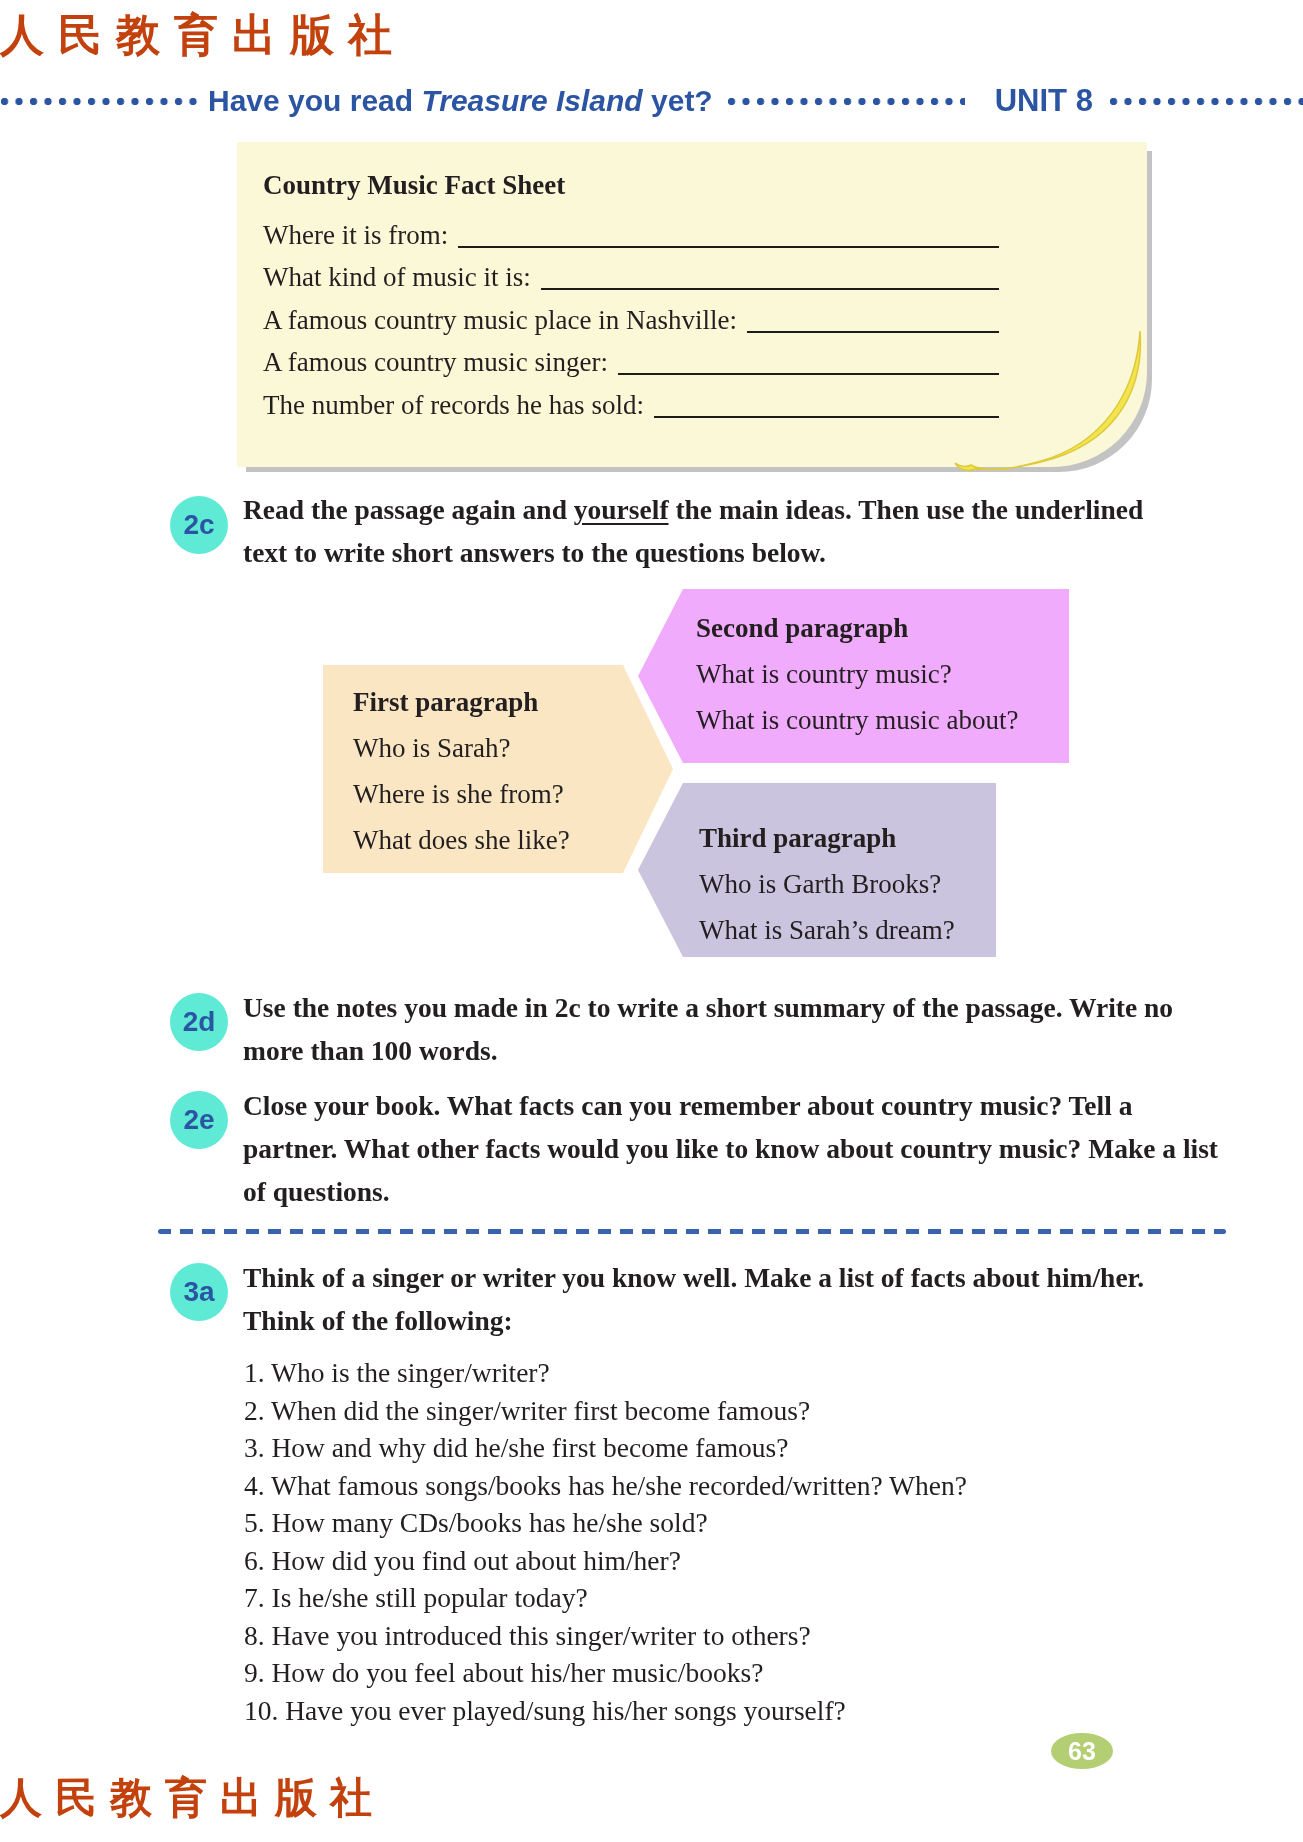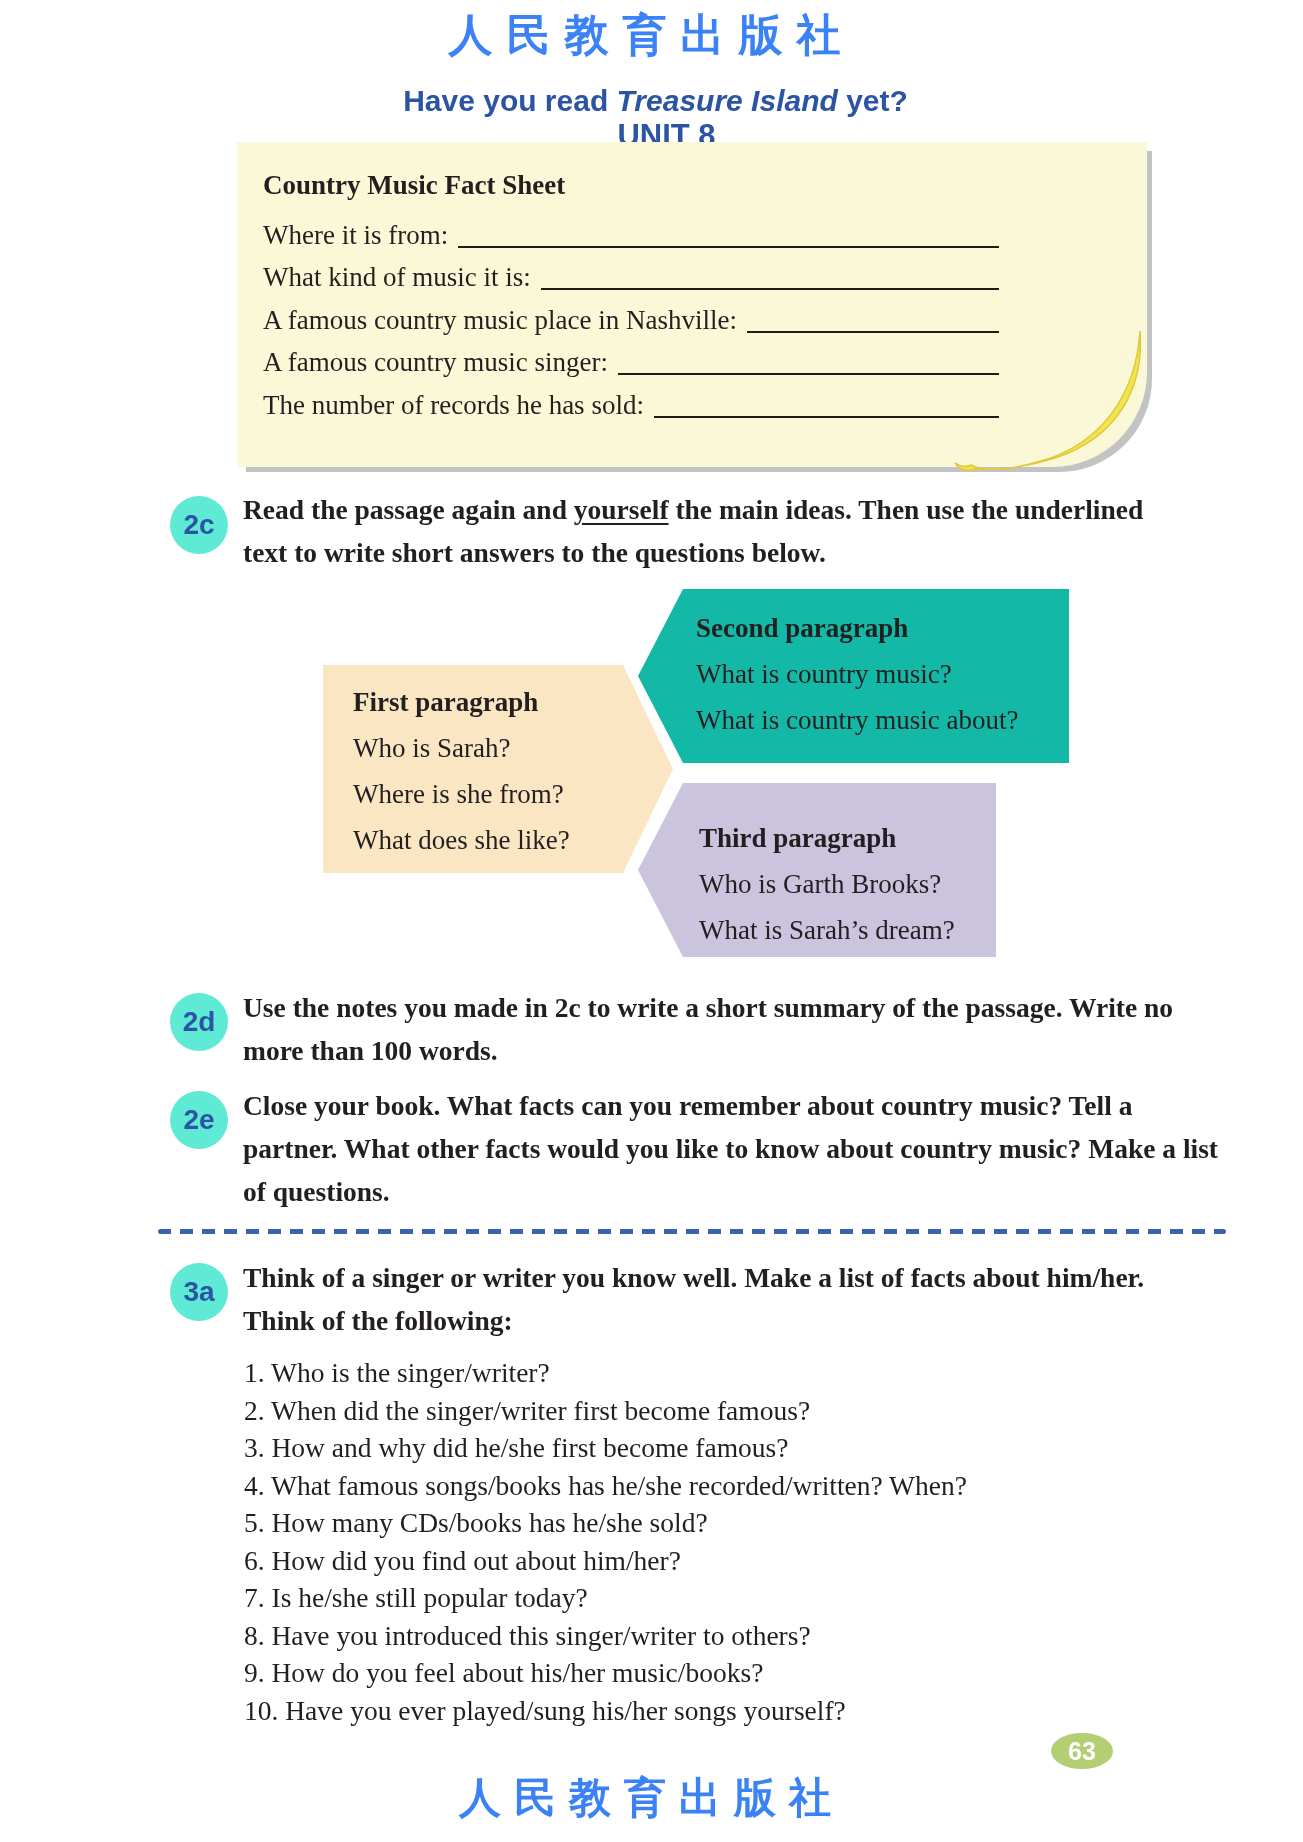--- a/index.html
+++ b/index.html
@@ -1,26 +1,26 @@
 <!DOCTYPE html>
 <html><head>
 <meta charset="utf-8">
 <style>
   html,body{margin:0;padding:0;background:#ffffff;}
   .page{position:relative;width:1303px;height:1842px;background:#ffffff;overflow:hidden;
         font-family:"Liberation Serif",serif;color:#231f20;}
 
   
-  .logo{position:absolute;left:0;width:100%;text-align:center;color:#3b82f6;
+  .logo{position:absolute;left:0;width:100%;text-align:left;color:#c2410c;
         font-family:"DejaVu Sans",sans-serif;font-weight:bold;}
   .logo.top{top:6px;font-size:44px;letter-spacing:14px;}
   .logo.bottom{top:1770px;font-size:42px;letter-spacing:13px;}
 
   .header-line{position:absolute;left:0;top:84px;width:1303px;height:34px;
-               display:flex;align-items:center;flex-direction:column;}
+               display:flex;align-items:center;}
   .dots{height:9px;background-image:radial-gradient(circle at 4.5px 4.5px,#2b55a3 3.4px,rgba(0,0,0,0) 4px);
         background-size:14.5px 9px;background-repeat:repeat-x;}
   .dots.d1{width:200px;}
   .dots.d2{width:238px;margin-left:14px;}
   .dots.d3{flex:1;margin-left:16px;}
   .lesson-title{margin-left:8px;font-family:"Liberation Sans",sans-serif;font-weight:bold;
                 font-size:30px;color:#2b55a3;white-space:nowrap;}
   .lesson-title .book{font-style:italic;}
   .unit{margin-left:30px;font-family:"Liberation Sans",sans-serif;font-weight:bold;
         font-size:31px;color:#2b55a3;white-space:nowrap;}
@@ -42,21 +42,21 @@
          display:flex;align-items:center;justify-content:center;}
   .instr{position:absolute;font-size:27.5px;font-weight:bold;line-height:43px;}
   .instr .uline{text-decoration:underline;text-decoration-thickness:2px;text-underline-offset:4px;}
 
   
   .pbox{position:absolute;font-size:27px;line-height:46px;}
   .pbox .ttl{font-weight:bold;}
   .pbox.first{left:323px;top:665px;width:350px;height:208px;background:#fae6c3;
               clip-path:polygon(0 0,300px 0,100% 50%,300px 100%,0 100%);
               padding-top:14px;padding-left:30px;box-sizing:border-box;}
-  .pbox.second{left:638px;top:589px;width:431px;height:174px;background:#14b8a6;
+  .pbox.second{left:638px;top:589px;width:431px;height:174px;background:#f0abfc;
                clip-path:polygon(45px 0,100% 0,100% 100%,45px 100%,0 50%);
                padding-top:16px;padding-left:58px;box-sizing:border-box;}
   .pbox.third{left:638px;top:783px;width:358px;height:174px;background:#cac4de;
               clip-path:polygon(45px 0,100% 0,100% 100%,45px 100%,0 50%);
               padding-top:32px;padding-left:61px;box-sizing:border-box;}
 
   
   .divider{position:absolute;left:158px;top:1229px;width:1068px;height:5px;
            background:repeating-linear-gradient(90deg,#3a63ae 0 13px,rgba(0,0,0,0) 13px 22px);
            border-radius:3px;}

